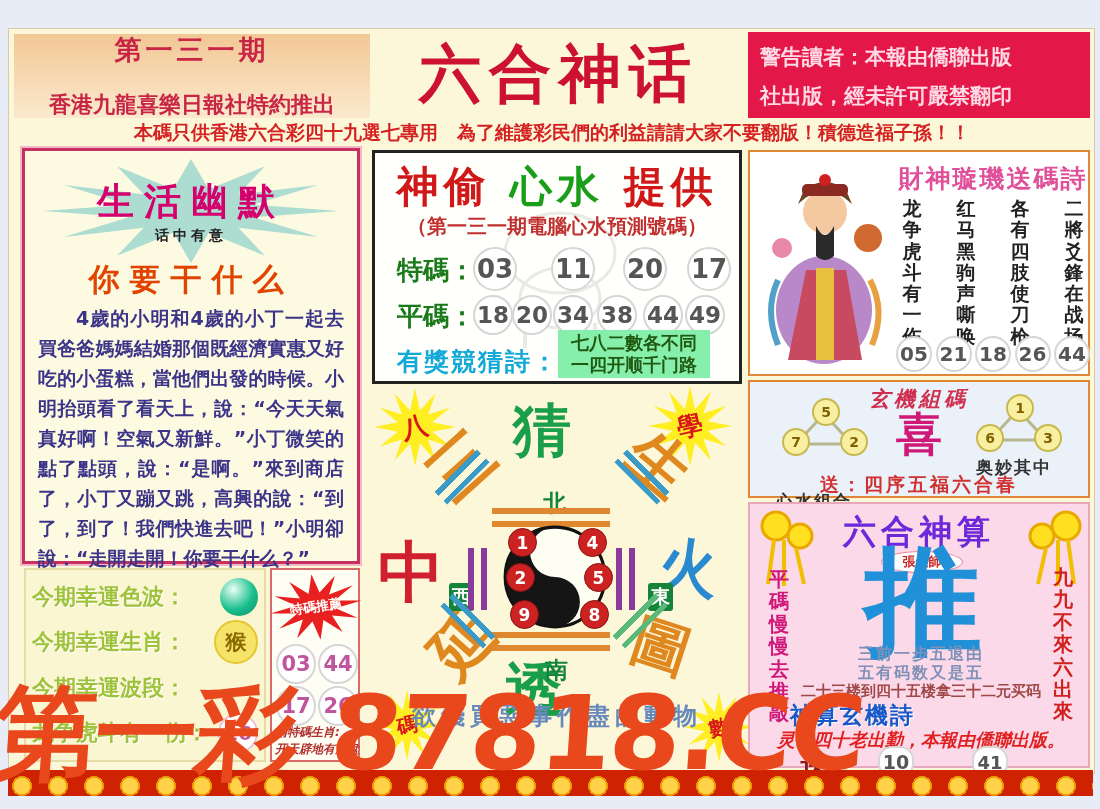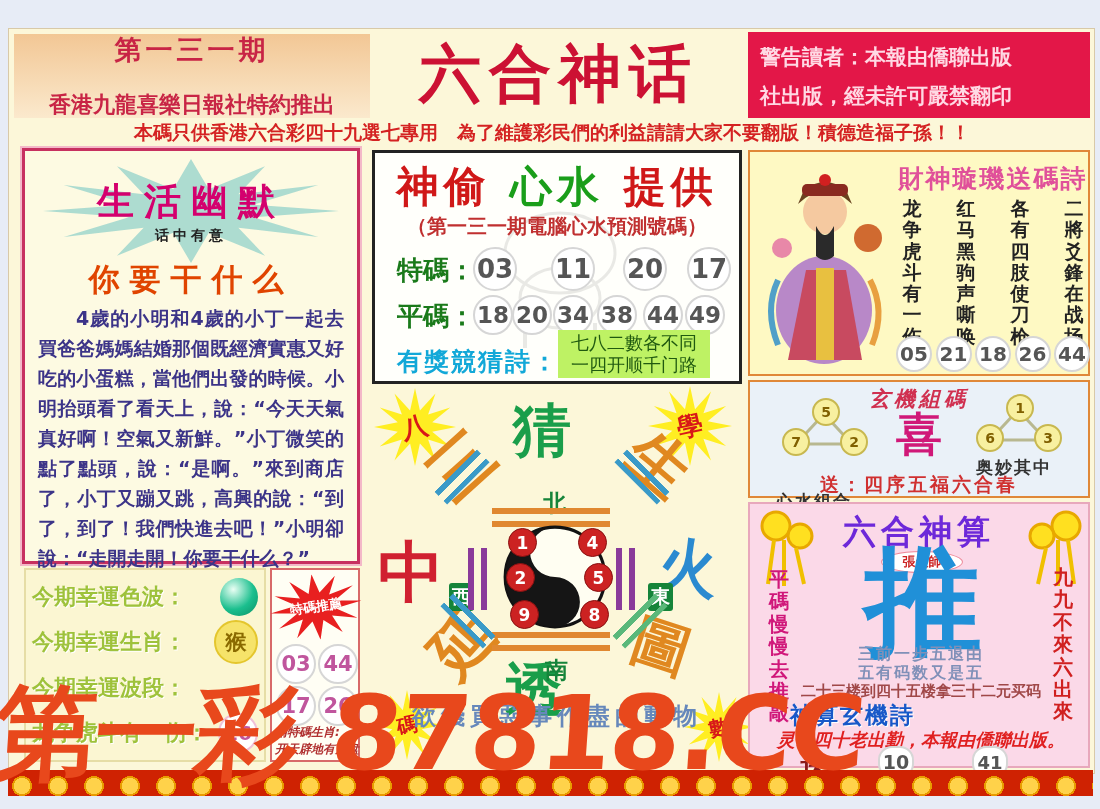--- a/index.html
+++ b/index.html
@@ -45,37 +45,37 @@
   .rec-star{left:-2px;top:4px;width:92px;height:66px;background:#e82020;transform:rotate(-8deg);}
   .rec-star span{color:#fff;font-size:13px;font-weight:900;}
   .rec-note{left:3px;width:84px;color:#b03030;font-size:12px;font-weight:bold;font-style:italic;white-space:nowrap;}
   
   .xs-box{left:372px;top:150px;width:370px;height:234px;background:#fffffb;border:3px solid #222;box-sizing:border-box;}
   .xs-title{left:0;top:6px;width:100%;text-align:center;font-size:42px;font-weight:900;letter-spacing:5px;}
   .xs-title .red{color:#d01818;} .xs-title .grn{color:#1a9e1a;}
   .xs-sub{left:0;top:60px;width:100%;text-align:center;color:#c03030;font-size:20px;font-weight:bold;}
   .xs-label{position:absolute;color:#1a7a1a;font-size:26px;font-weight:900;}
   .xs-quiz-label{position:absolute;color:#12a8d8;font-size:25px;font-weight:900;letter-spacing:2px;}
-  .quiz-ans{left:183px;top:177px;width:152px;height:48px;background:#bef264;display:flex;flex-direction:column;
-            align-items:center;justify-content:center;color:#205a10;font-weight:400;font-size:18px;line-height:1.25;}
+  .quiz-ans{left:183px;top:177px;width:152px;height:48px;background:#86efac;display:flex;flex-direction:column;
+            align-items:center;justify-content:center;color:#205a10;font-weight:700;font-size:18px;line-height:1.25;}
   .tripod{left:120px;top:40px;opacity:.18;}
   
   .ring{position:absolute;font-weight:900;}
   .ystar{background:#ffee22;border:0;}
   .ystar span{color:#d81818;font-size:26px;font-weight:900;transform:rotate(-12deg);}
   .dirchar{position:absolute;color:#15843a;font-weight:900;font-size:23px;}
   .dirblock{position:absolute;background:#15843a;color:#fff;font-weight:900;font-size:19px;padding:1px 3px;border-radius:3px;}
   .tri{position:absolute;}
   .tri-h{background:repeating-linear-gradient(to bottom,var(--c) 0 6px,transparent 6px 13px);}
   .tri-v{background:repeating-linear-gradient(to right,var(--c) 0 6px,transparent 6px 13px);}
   .bagua-num{position:absolute;width:27px;height:27px;border-radius:50%;background:#cc2222;color:#fff;
              display:flex;align-items:center;justify-content:center;font-size:17px;font-weight:900;border:1px solid #881111;}
   .riddle{left:372px;top:700px;width:370px;text-align:center;color:#6688bb;font-size:24px;font-weight:bold;letter-spacing:5px;}
   
-  .cs-box{left:748px;top:150px;width:342px;height:226px;background:#fef9c3;border:2px solid #e08838;box-sizing:border-box;}
+  .cs-box{left:748px;top:150px;width:342px;height:226px;background:#ffffff;border:2px solid #e08838;box-sizing:border-box;}
   .cs-title{left:148px;top:10px;width:190px;text-align:center;color:#e0509a;font-size:25px;font-weight:900;letter-spacing:2px;}
   .vtext{word-break:break-all;line-height:1.12;font-weight:900;text-align:center;}
   .cs-poems{left:150px;top:46px;width:186px;display:flex;justify-content:space-between;}
   .cs-poems .vtext{width:24px;font-size:19px;color:#222;}
   .cs-nums{left:146px;top:184px;width:194px;display:flex;justify-content:space-between;}
   
   .xj-box{left:748px;top:380px;width:342px;height:118px;background:#eaf1f8;border:2px solid #e08838;box-sizing:border-box;}
   .xj-title{left:0;top:3px;width:100%;text-align:center;color:#d03050;font-size:21px;font-weight:900;font-style:italic;letter-spacing:4px;}
   .tri-num{position:absolute;width:24px;height:24px;border-radius:50%;background:#f8f0a0;border:2px solid #c8b850;
            color:#806000;display:flex;align-items:center;justify-content:center;font-size:14px;font-weight:900;}

